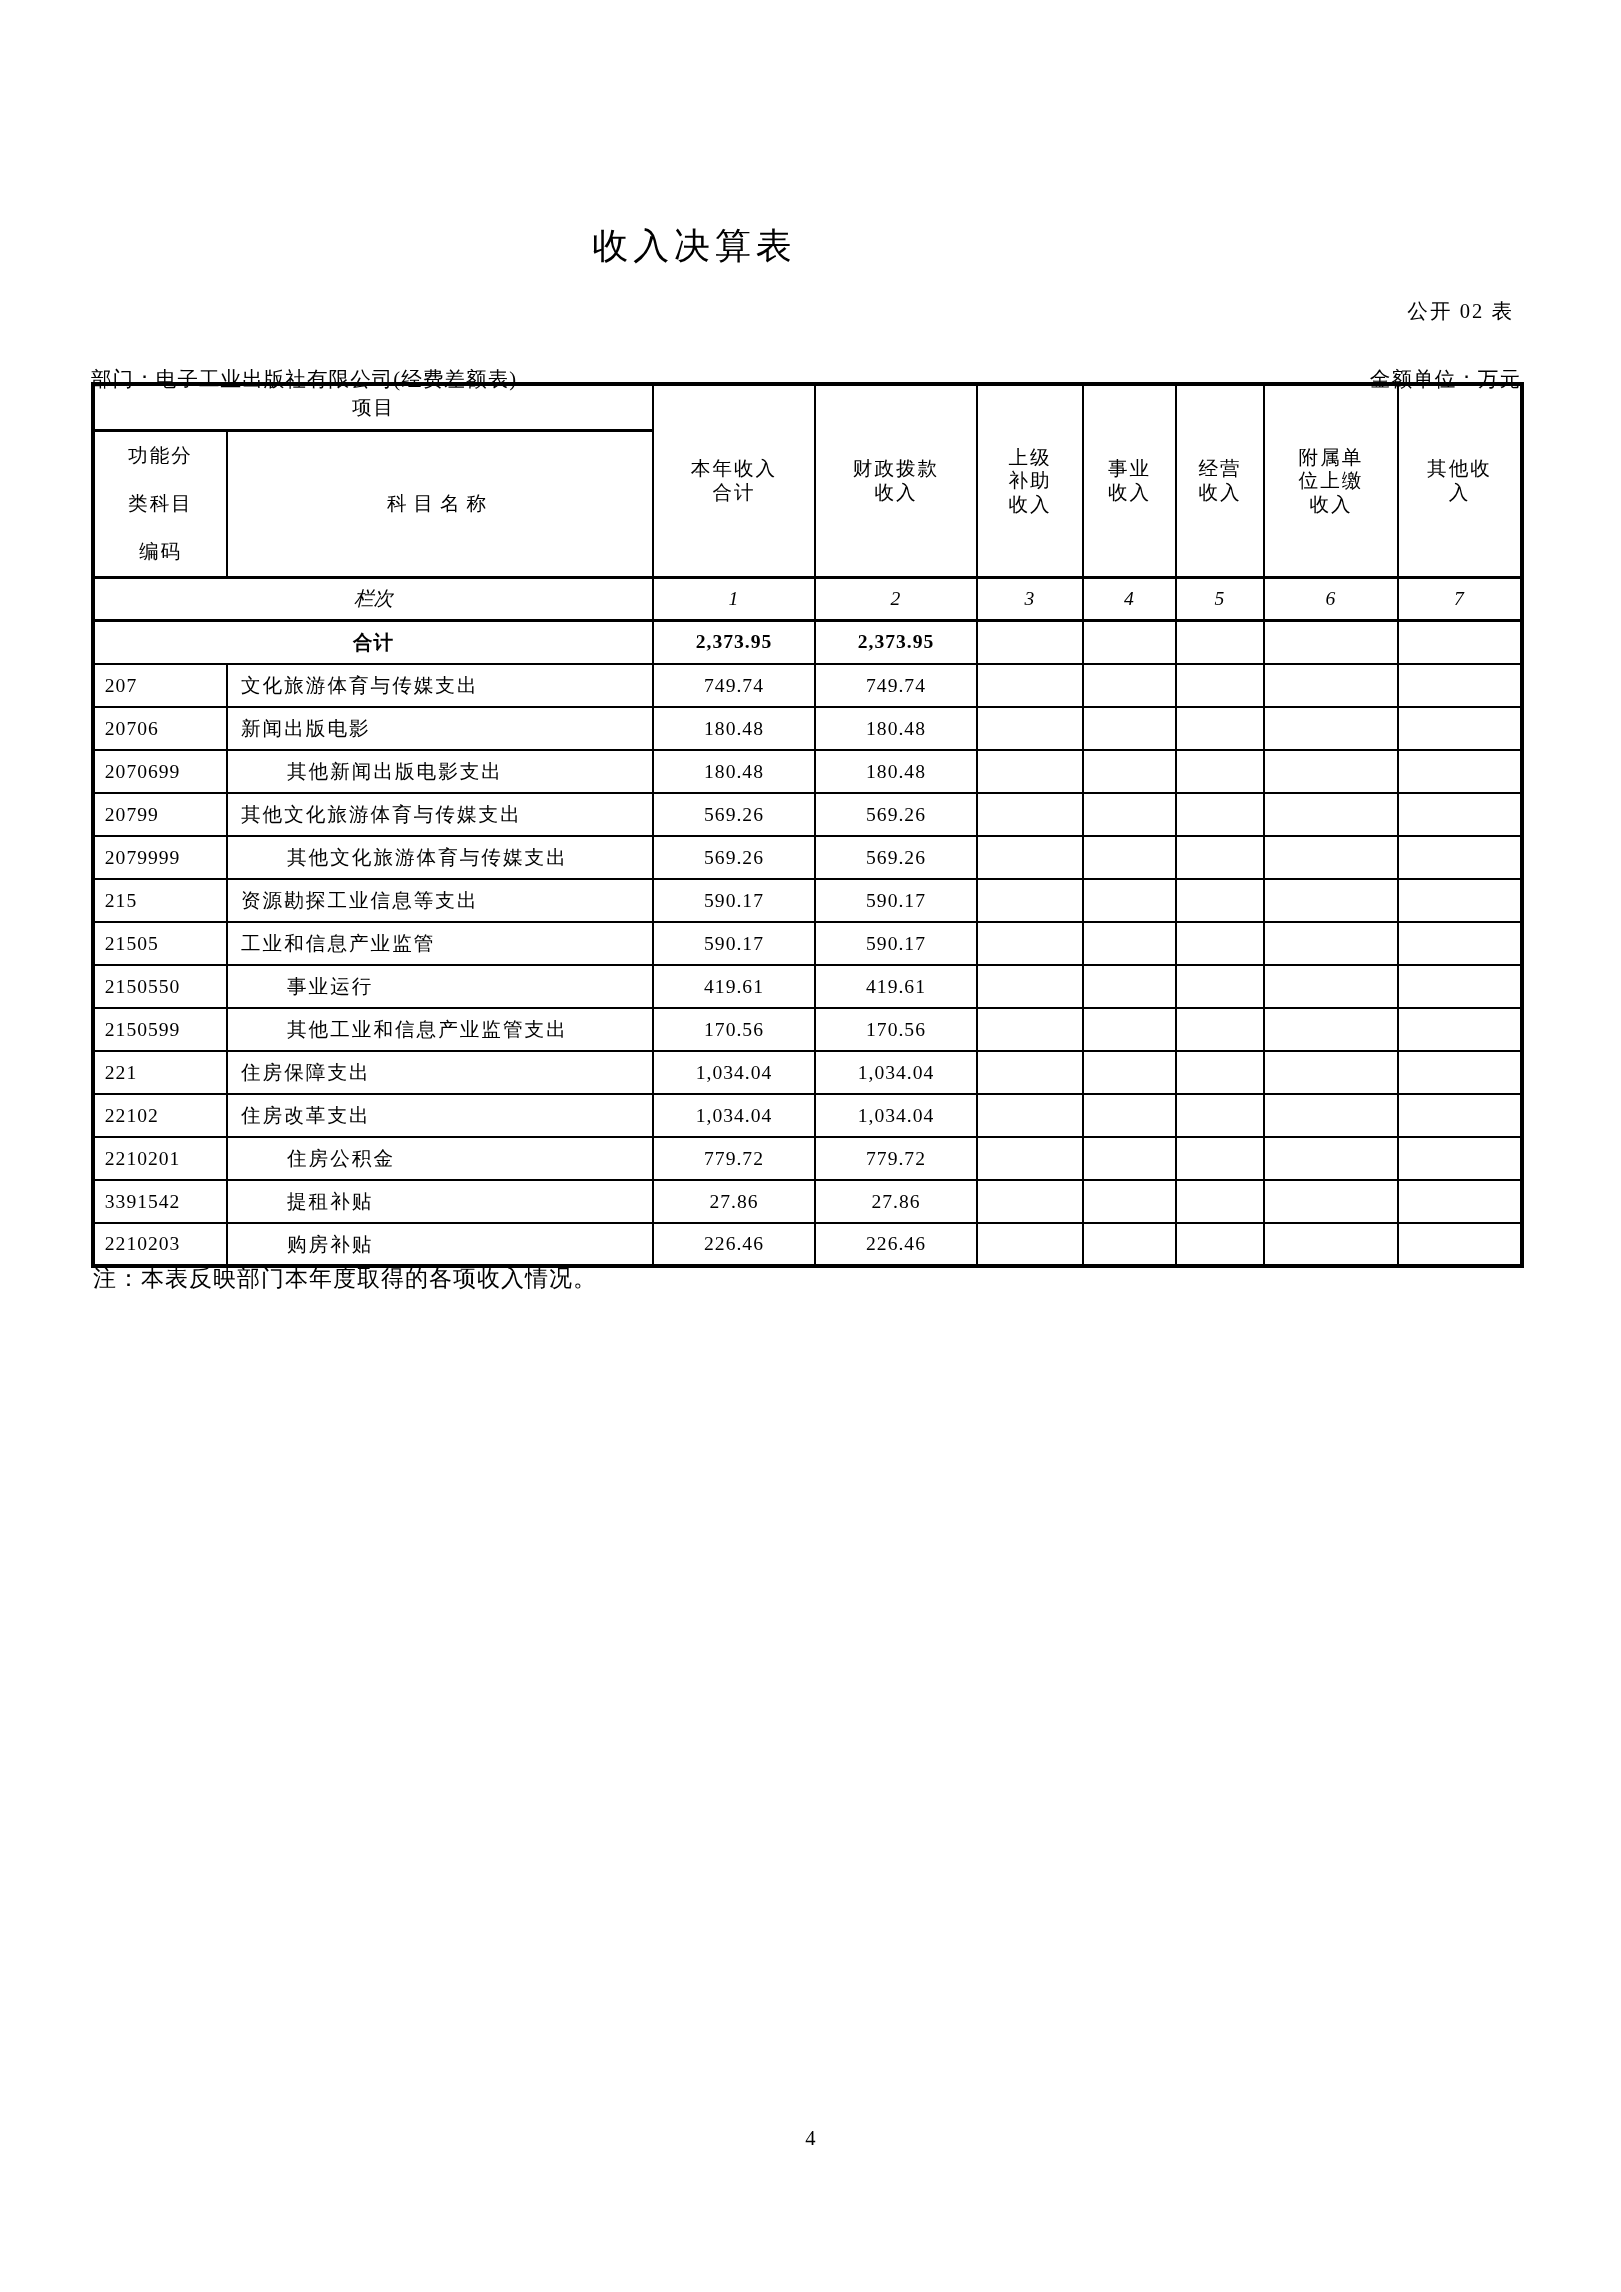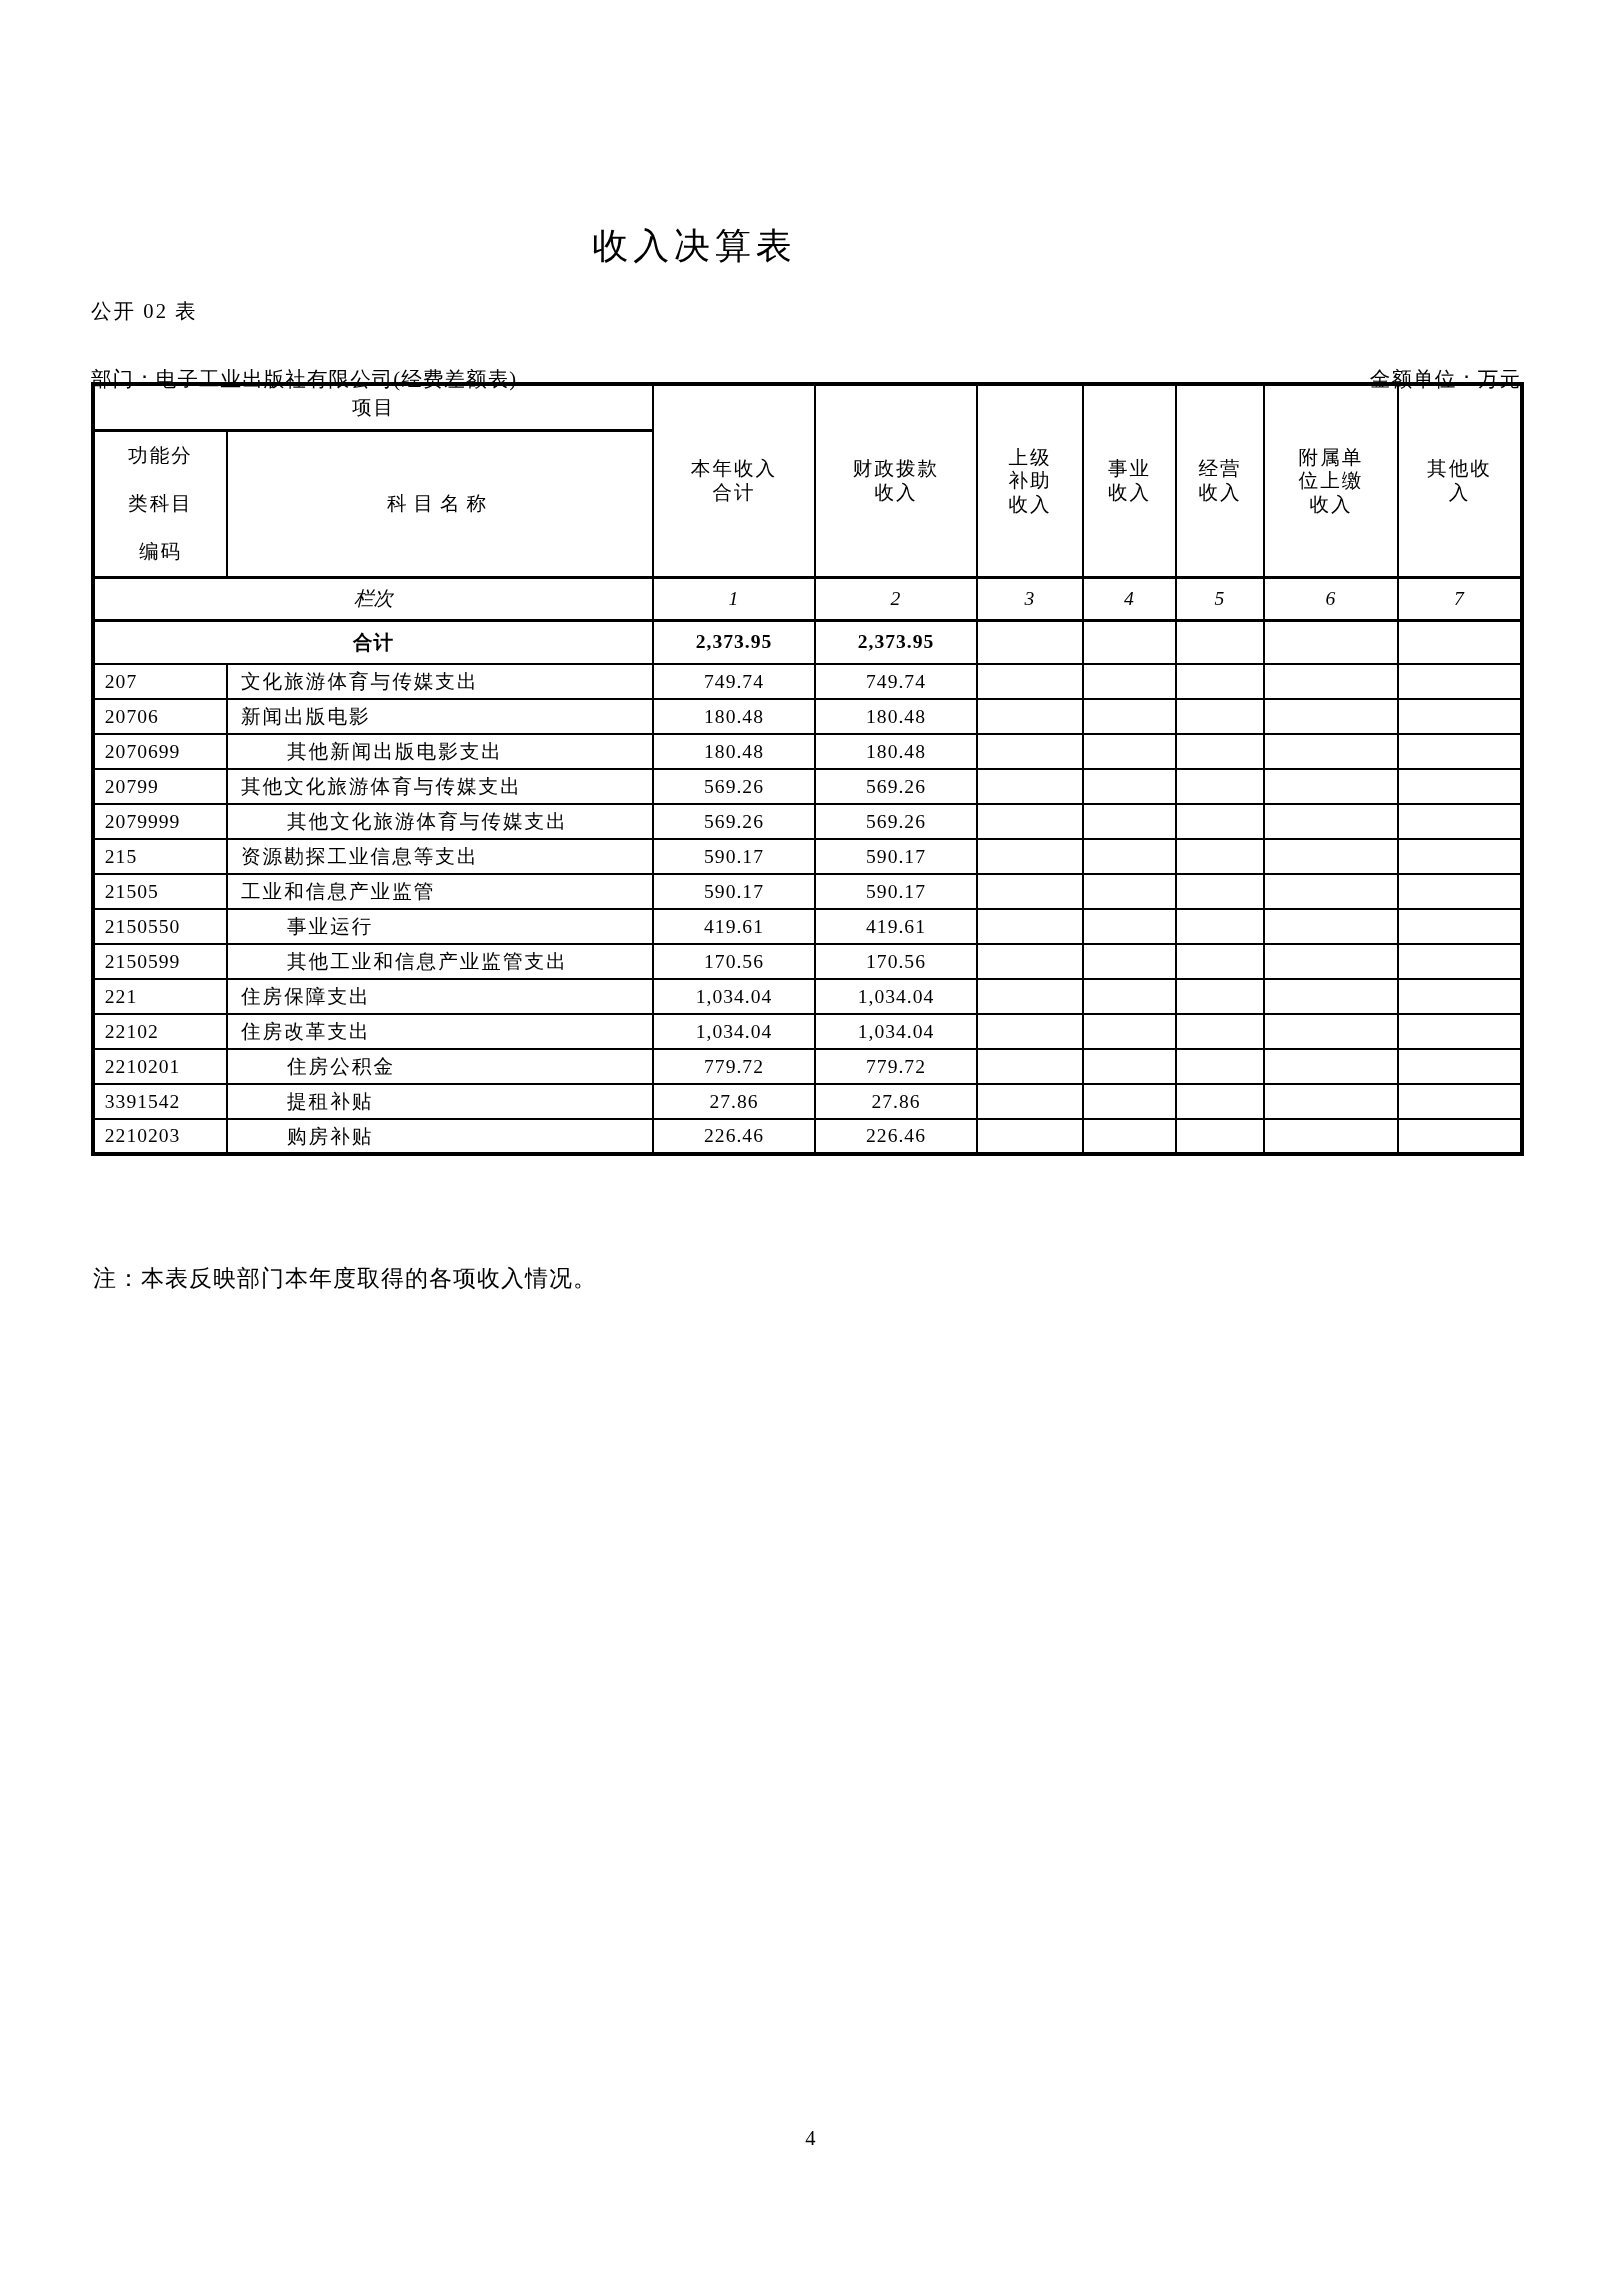--- a/index.html
+++ b/index.html
@@ -8,21 +8,21 @@
     width:1621px; height:2293px; position:relative;
     font-family:"Liberation Serif","DejaVu Serif",serif;
     color:#000;
   }
   .page-title {
     position:absolute; top:222px; left:0; width:1389px;
     text-align:center; font-size:36px; font-weight:400; letter-spacing:4.9px;
   }
   .form-code {
     position:absolute; top:297px; left:91px; width:1423px;
-    font-size:20.6px; letter-spacing:2px;
+    text-align:right; font-size:20.6px; letter-spacing:2px;
   }
   .meta-line {
     position:absolute; top:340px; left:91px; width:1430px;
     display:flex; justify-content:space-between;
     font-size:20.6px; letter-spacing:1px;margin-top:25px;
   }
   table.report {
     position:absolute; top:382px; left:91px; width:1430px;
     border-collapse:collapse; table-layout:fixed;
     font-size:19.6px; border:4.9px solid #000;
@@ -35,21 +35,21 @@
   th { white-space:pre-line; letter-spacing:2px; line-height:2.45; }
   tr.header-top { height:46px; }
   tr.header-top th { line-height:1.2; }
   tr.header-main { height:122px; }
   th.project-cell { border-bottom-width:3.9px; }
   th.subject-cell { letter-spacing:6.9px; }
   tr.lanci-row { height:43px;font-style:italic; }
   tr.lanci-row td { border-top-width:3.9px; }
   tr.total-row { height:44px; }
   tr.total-row td { border-top-width:3.9px; font-weight:700; letter-spacing:1px; }
-  tr.data-row { height:35px; }
+  tr.data-row { height:43px; }
   td.code { text-align:left; padding-left:9.8px; letter-spacing:1px; }
   td.name { text-align:left; padding-left:13px; letter-spacing:2px; white-space:nowrap; }
   td.name.indent { padding-left:59px; }
   td.num { letter-spacing:1px; }
   .note {
     position:absolute; top:1263px; left:93px;
     font-size:23px; letter-spacing:1px;
   }
   .page-num {
     position:absolute; top:2127px; left:0; width:1621px;

